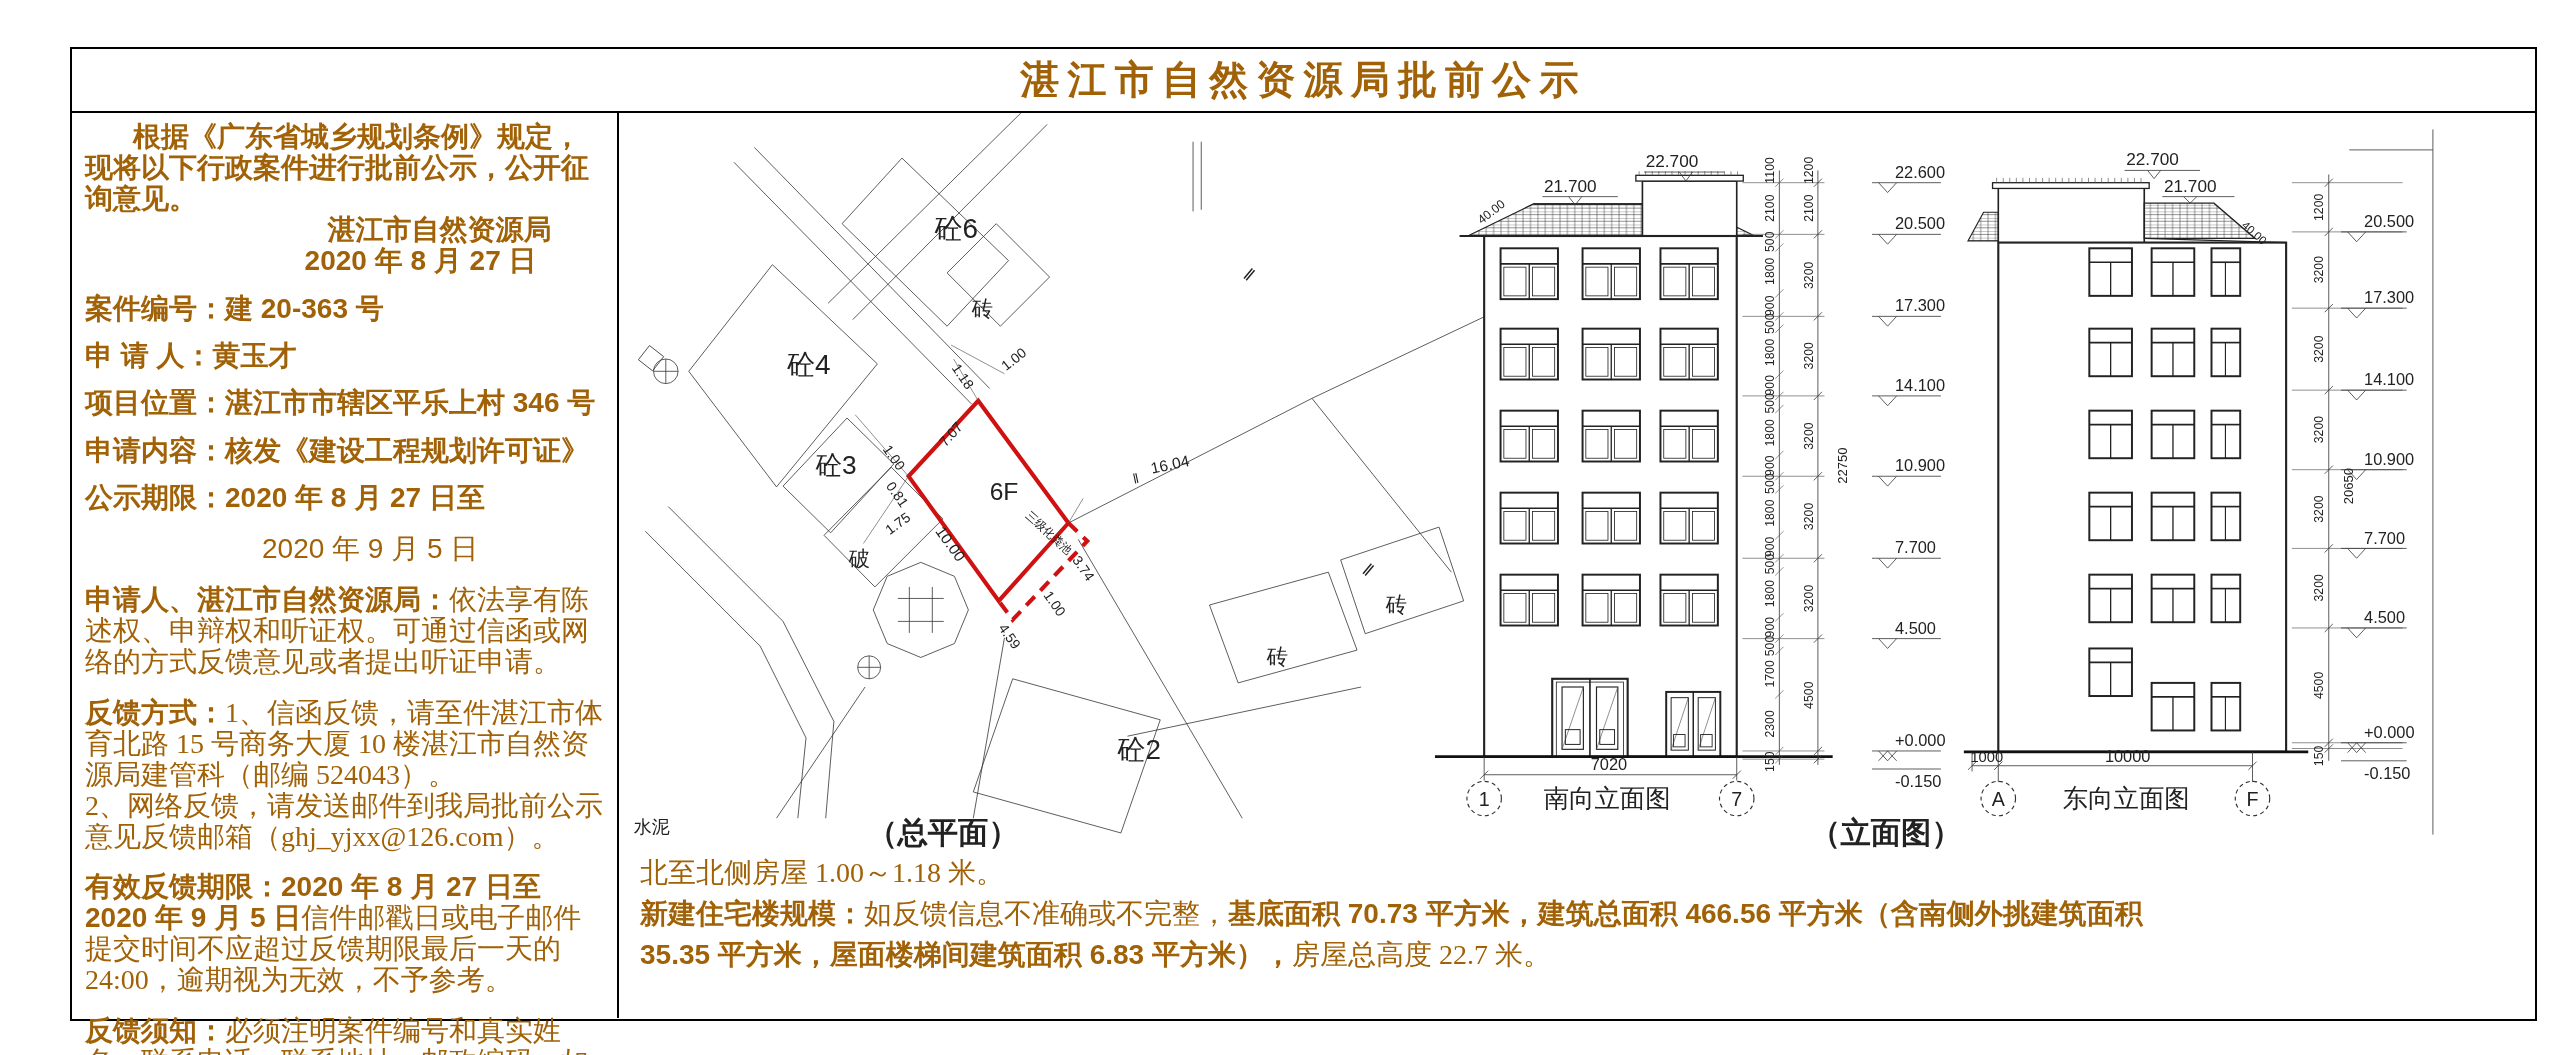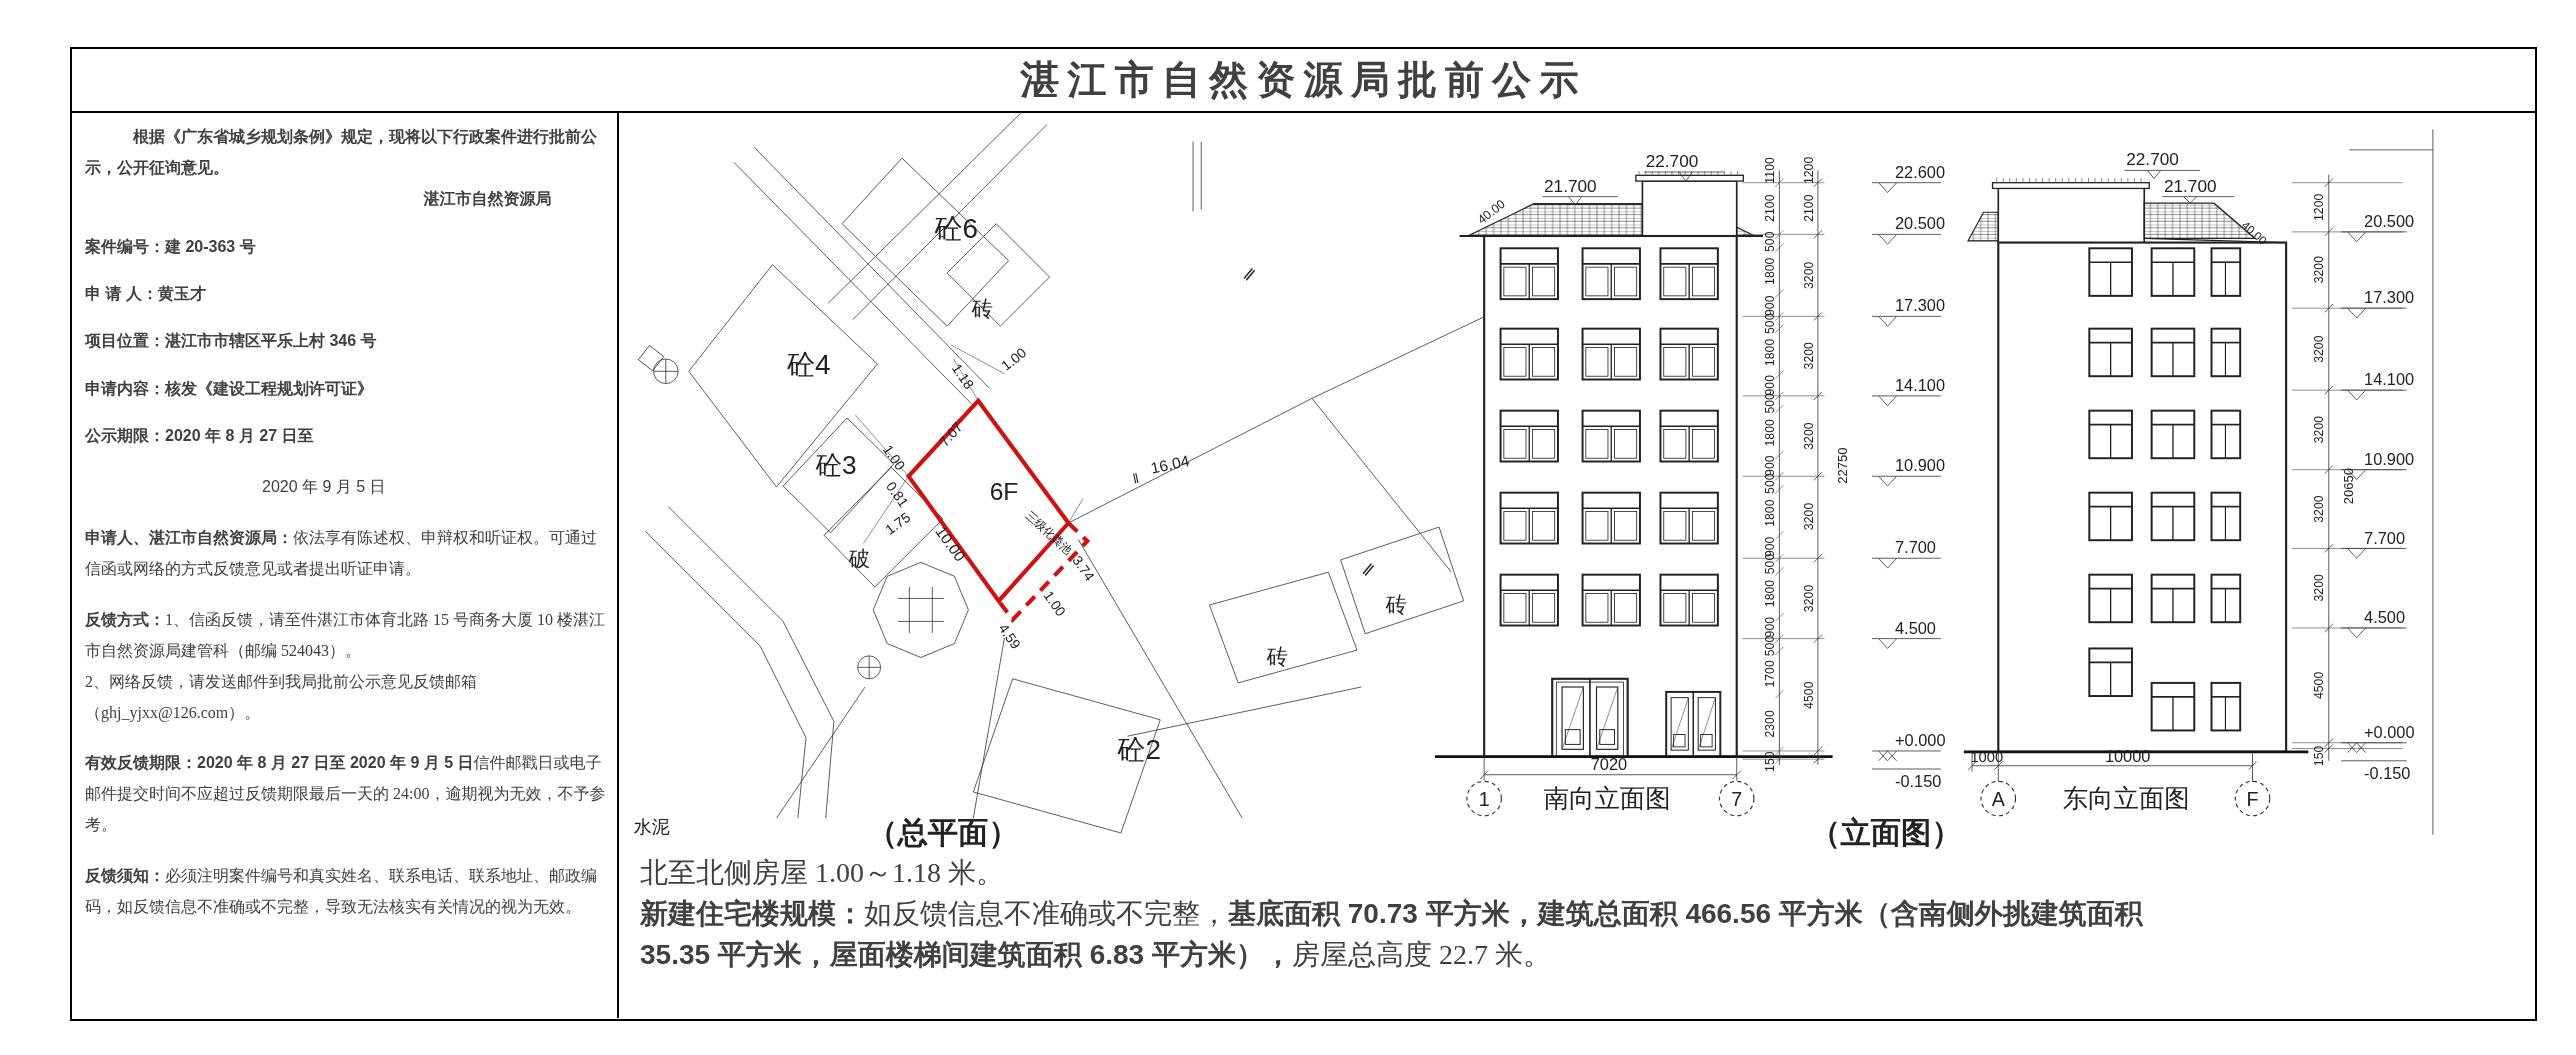--- a/index.html
+++ b/index.html
@@ -1,23 +1,23 @@
 <!DOCTYPE html>
 <html style="font-size:13px"><head>
 <meta charset="utf-8">
 <style>
   html,body{margin:0;padding:0;background:#fff;}
   .canvas{position:relative;width:2576px;height:1055px;background:#fff;overflow:hidden;
-          font-family:"Liberation Sans",sans-serif;color:#404040;}
+          font-family:"Liberation Sans",sans-serif;color:#a16207;}
   .sheet{position:absolute;left:70px;top:47px;width:2463px;height:970px;border:2.5px solid #000;background:#fff;}
   .titlebar{height:62px;border-bottom:2.5px solid #000;display:flex;align-items:center;justify-content:center;}
   .titlebar .t{font-size:39px;font-weight:bold;letter-spacing:8.2px;font-family:"Liberation Sans",sans-serif;}
   .bodyrow{display:flex;height:905px;}
   .leftcol{width:547px;border-right:2.5px solid #000;box-sizing:border-box;padding:8.2px 11.5px 0 13px;
-           font-size:16px;line-height:31px;}
+           font-size:28px;line-height:31px;}
   .b{font-weight:bold;font-family:"Liberation Sans",sans-serif;}
   .r{font-weight:normal;font-family:"Liberation Serif",serif;}
   .intro{font-weight:bold;text-indent:48px;}
   .issuer{font-weight:bold;text-align:right;padding-right:54px;}
   .idate{font-weight:bold;text-align:right;padding-right:69px;margin-bottom:11.5px;}
   .fld{font-weight:bold;margin-top:16.4px;}
   .fld2{font-weight:normal;margin-left:177px;margin-top:20px;}
   .blk{margin-top:19.7px;}
   .rightarea{position:relative;flex:1;}
   .drawings{position:absolute;left:0;top:0;}
@@ -36,20 +36,21 @@
 
     <div class="titlebar">
       <div class="t">湛江市自然资源局批前公示</div>
     </div>
 
     <div class="bodyrow">
 
       <div class="leftcol">
         <div class="intro">根据《广东省城乡规划条例》规定，现将以下行政案件进行批前公示，公开征询意见。</div>
         <div class="issuer">湛江市自然资源局</div>
+        <div class="idate">2020 年 8 月 27 日</div>
         <div class="fld">案件编号：建 20-363 号</div>
         <div class="fld">申 请 人：黄玉才</div>
         <div class="fld">项目位置：湛江市市辖区平乐上村 346 号</div>
         <div class="fld">申请内容：核发《建设工程规划许可证》</div>
         <div class="fld">公示期限：2020 年 8 月 27 日至</div>
         <div class="fld2">2020 年 9 月 5 日</div>
         <div class="blk"><span class="b">申请人、湛江市自然资源局：</span><span class="r">依法享有陈述权、申辩权和听证权。可通过信函或网络的方式反馈意见或者提出听证申请。</span></div>
         <div class="blk"><span class="b">反馈方式：</span><span class="r">1、信函反馈，请至件湛江市体育北路 15 号商务大厦 10 楼湛江市自然资源局建管科（邮编 524043）。</span><br>
           <span class="r">2、网络反馈，请发送邮件到我局批前公示意见反馈邮箱（ghj_yjxx@126.com）。</span></div>
         <div class="blk"><span class="b">有效反馈期限：</span><span class="b">2020 年 8 月 27 日至 2020 年 9 月 5 日</span><span class="r">信件邮戳日或电子邮件提交时间不应超过反馈期限最后一天的 24:00，逾期视为无效，不予参考。</span></div>

